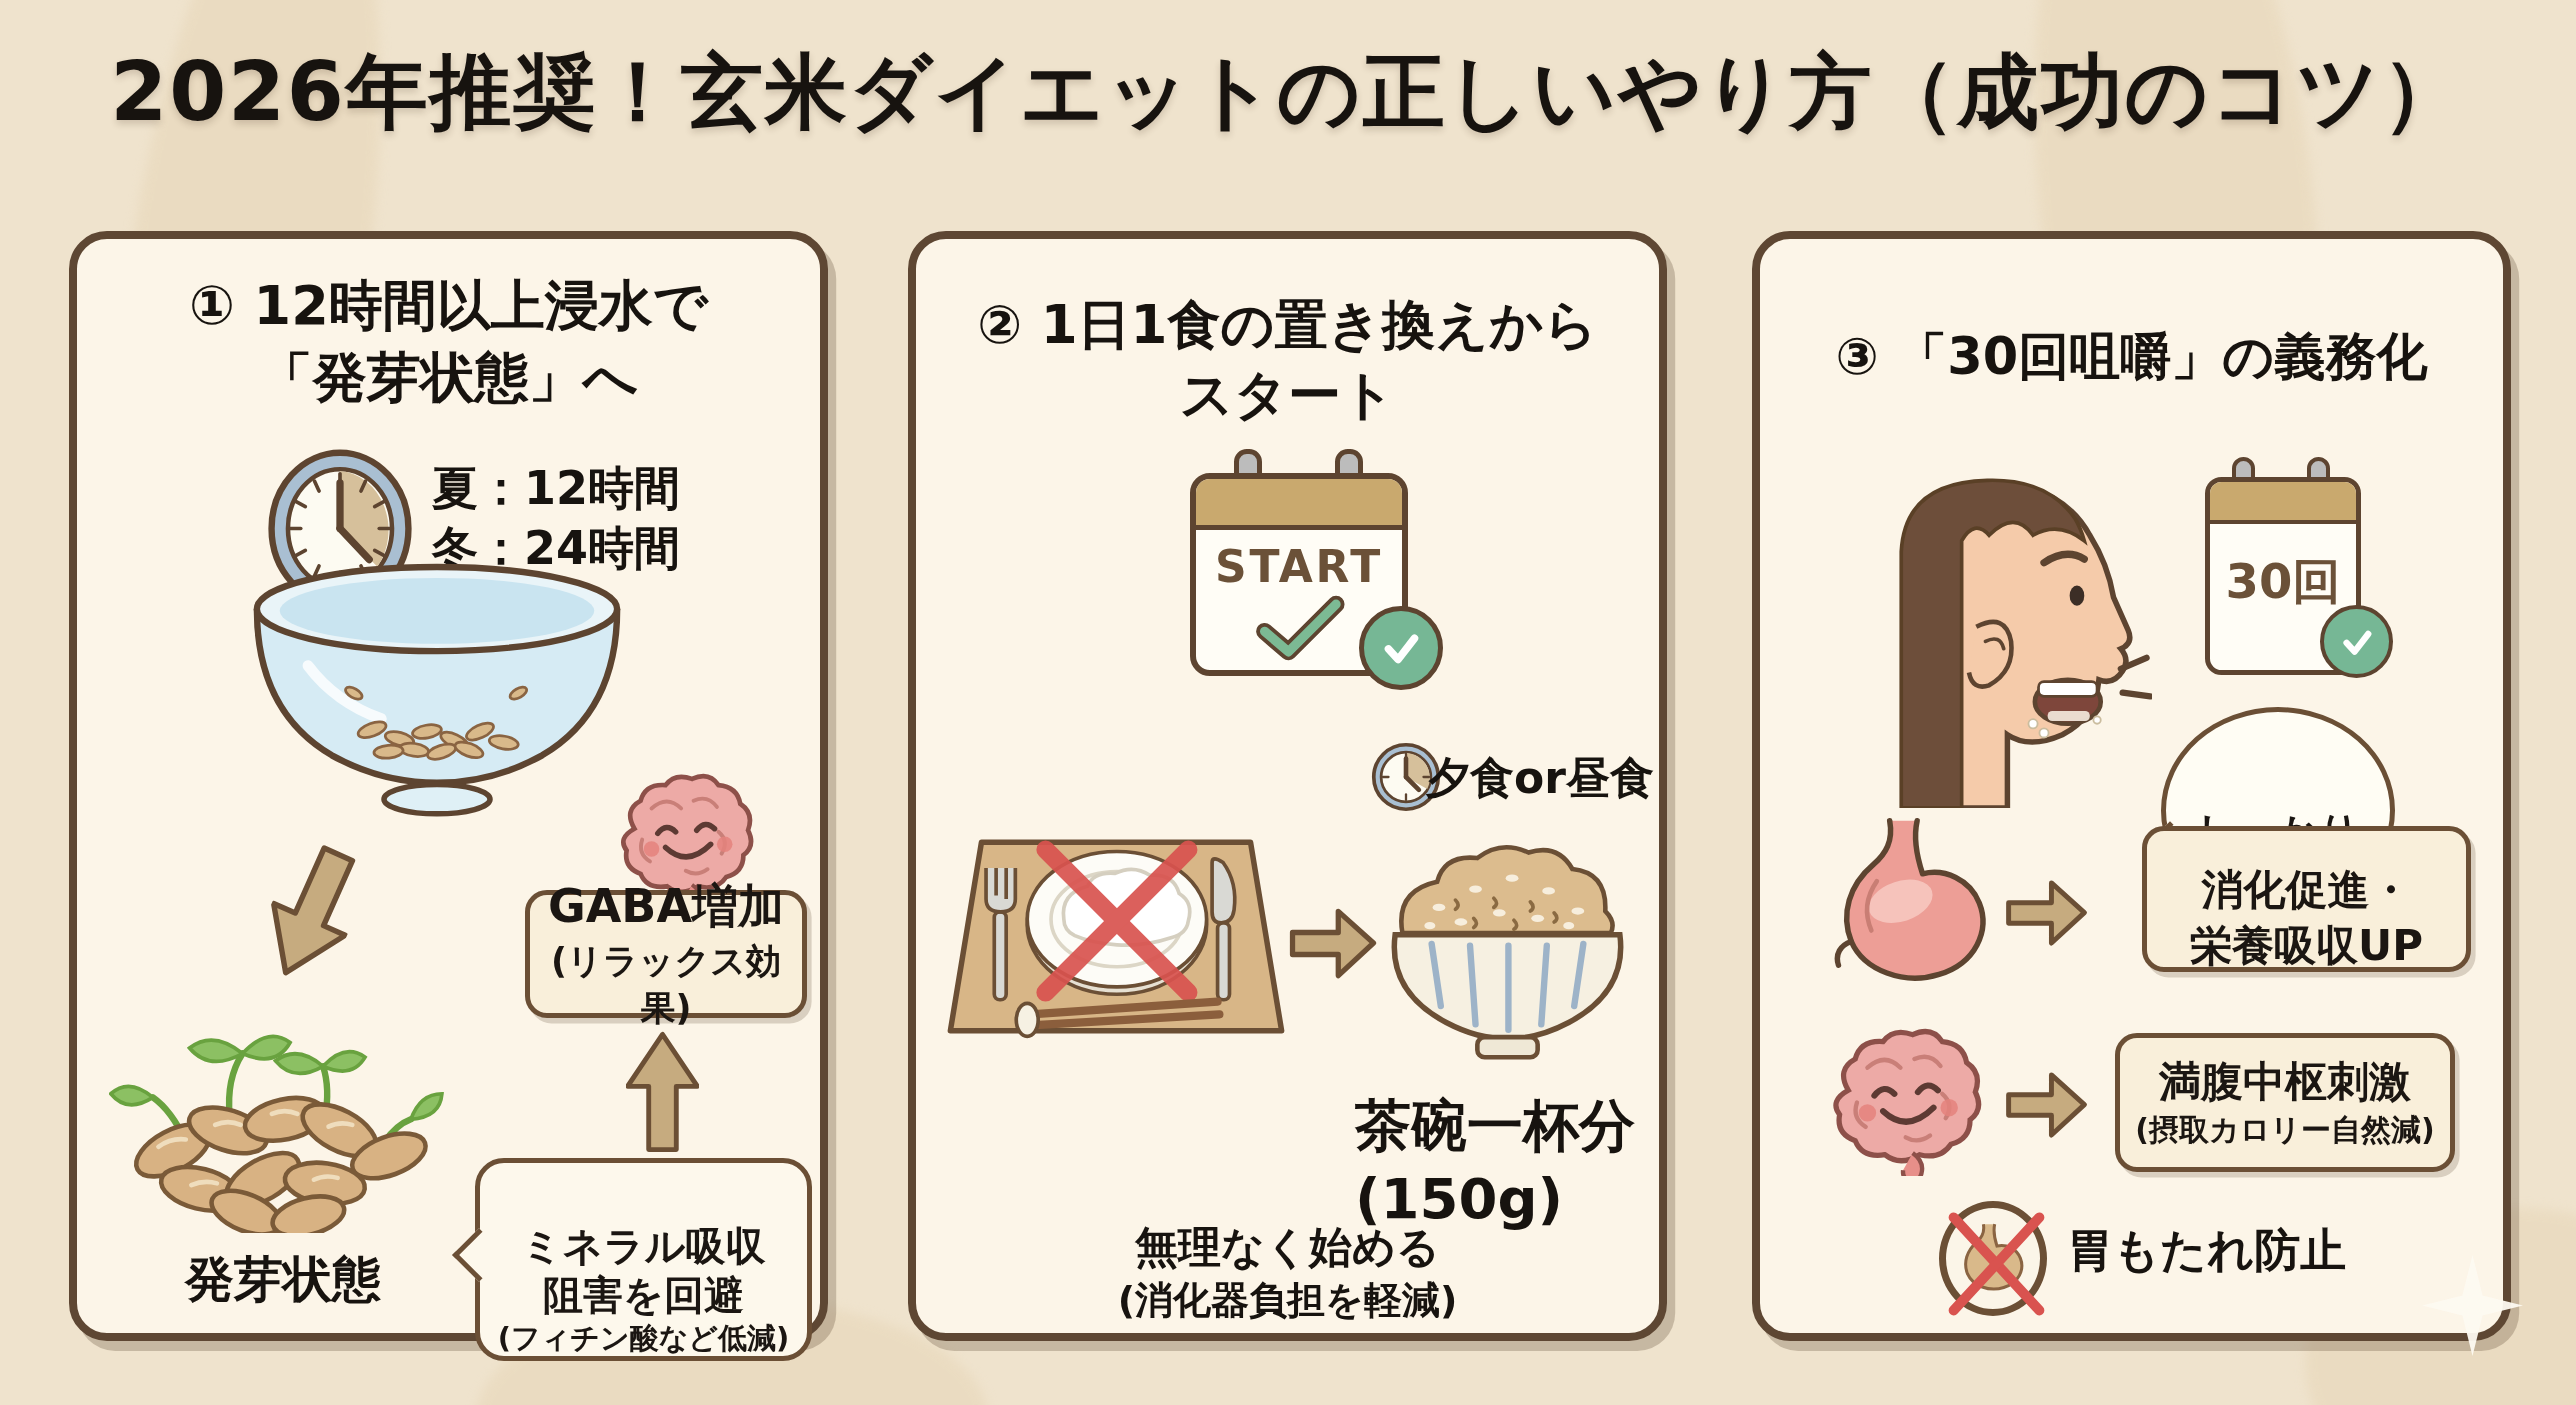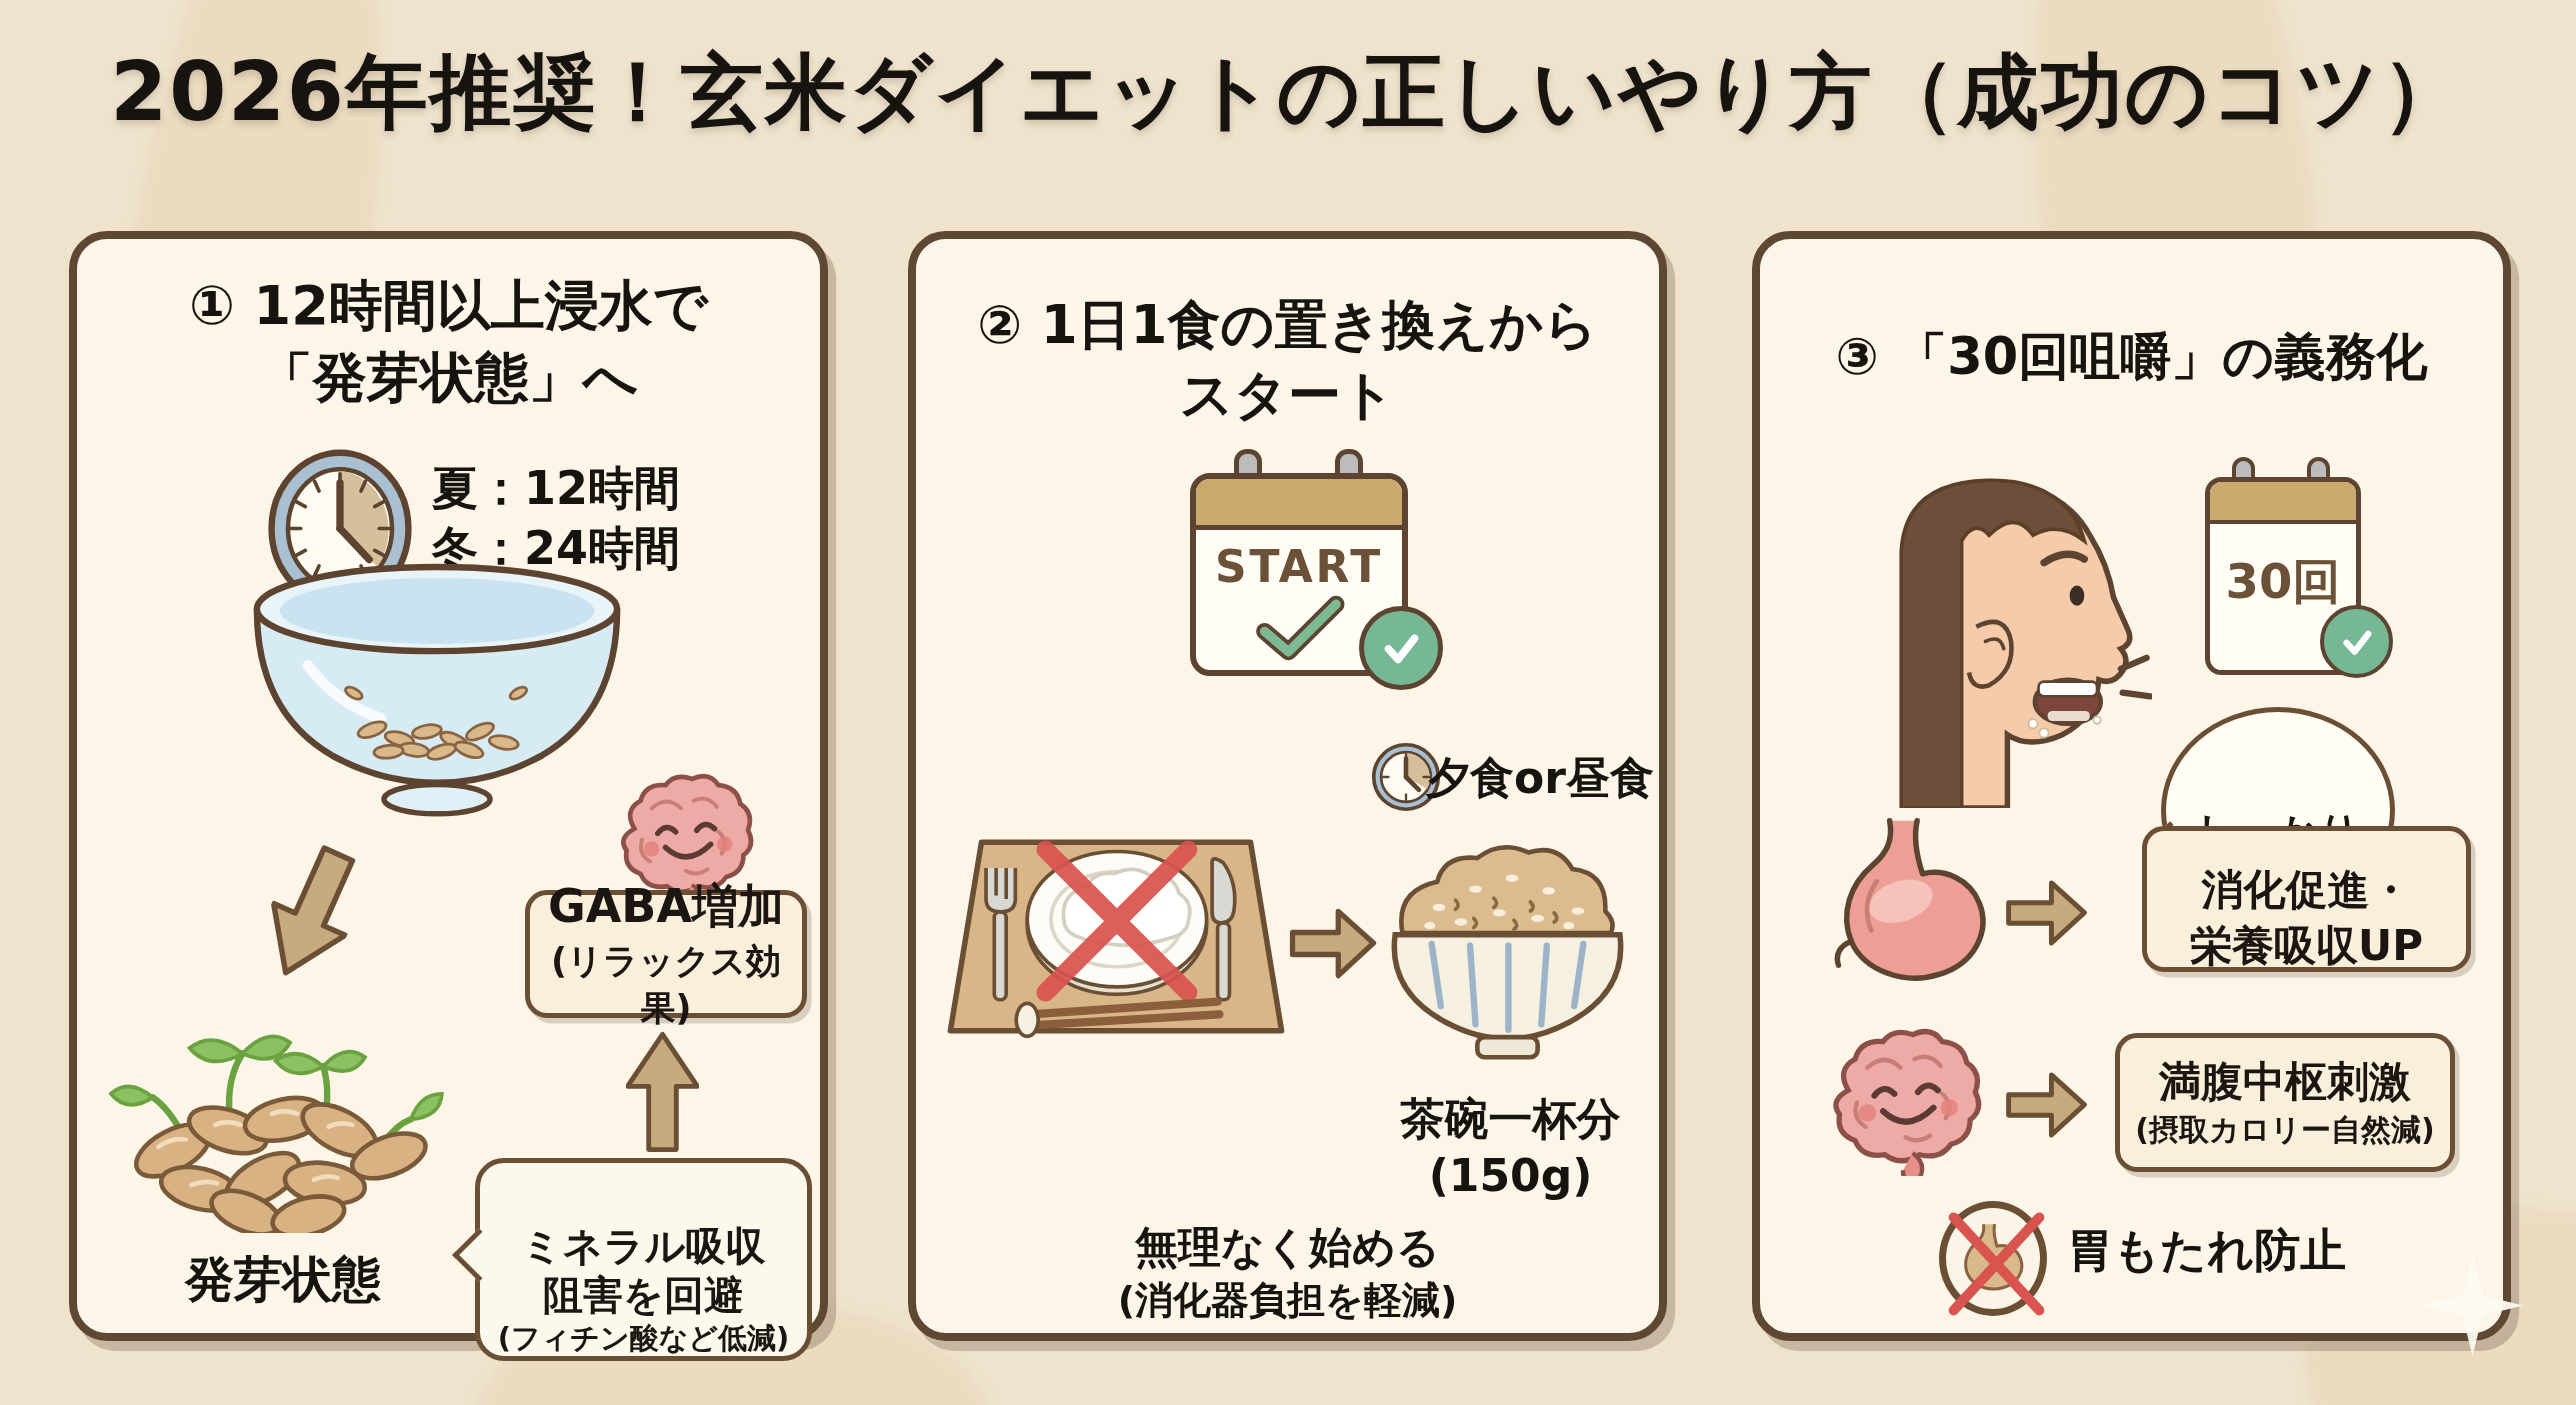--- a/index.html
+++ b/index.html
@@ -271,21 +271,21 @@
       <g stroke="#9db3c8" stroke-width="7" stroke-linecap="round">
         <line x1="62" y1="120" x2="72" y2="188"></line>
         <line x1="104" y1="122" x2="110" y2="208"></line>
         <line x1="146" y1="122" x2="146" y2="214"></line>
         <line x1="188" y1="122" x2="182" y2="208"></line>
         <line x1="228" y1="120" x2="218" y2="188"></line>
       </g>
       <rect x="112" y="222" width="66" height="22" rx="8" fill="#efe8d6" stroke="#6b4f35" stroke-width="5"></rect>
     </svg>
 
-    <div class="txt" style="left:439px;top:851px;width:311px;text-align:center;font-size:44px;line-height:1.3;">
+    <div class="txt" style="left:439px;top:851px;width:311px;text-align:left;font-size:56px;line-height:1.3;">
       <div>茶碗一杯分</div>
       <div>(150g)</div>
     </div>
 
     <div class="phead" style="top:981px;font-size:43px;line-height:1.3;">
       <div>無理なく始める</div>
       <div style="font-size:38px;">(消化器負担を軽減)</div>
     </div>
   </div>
 

